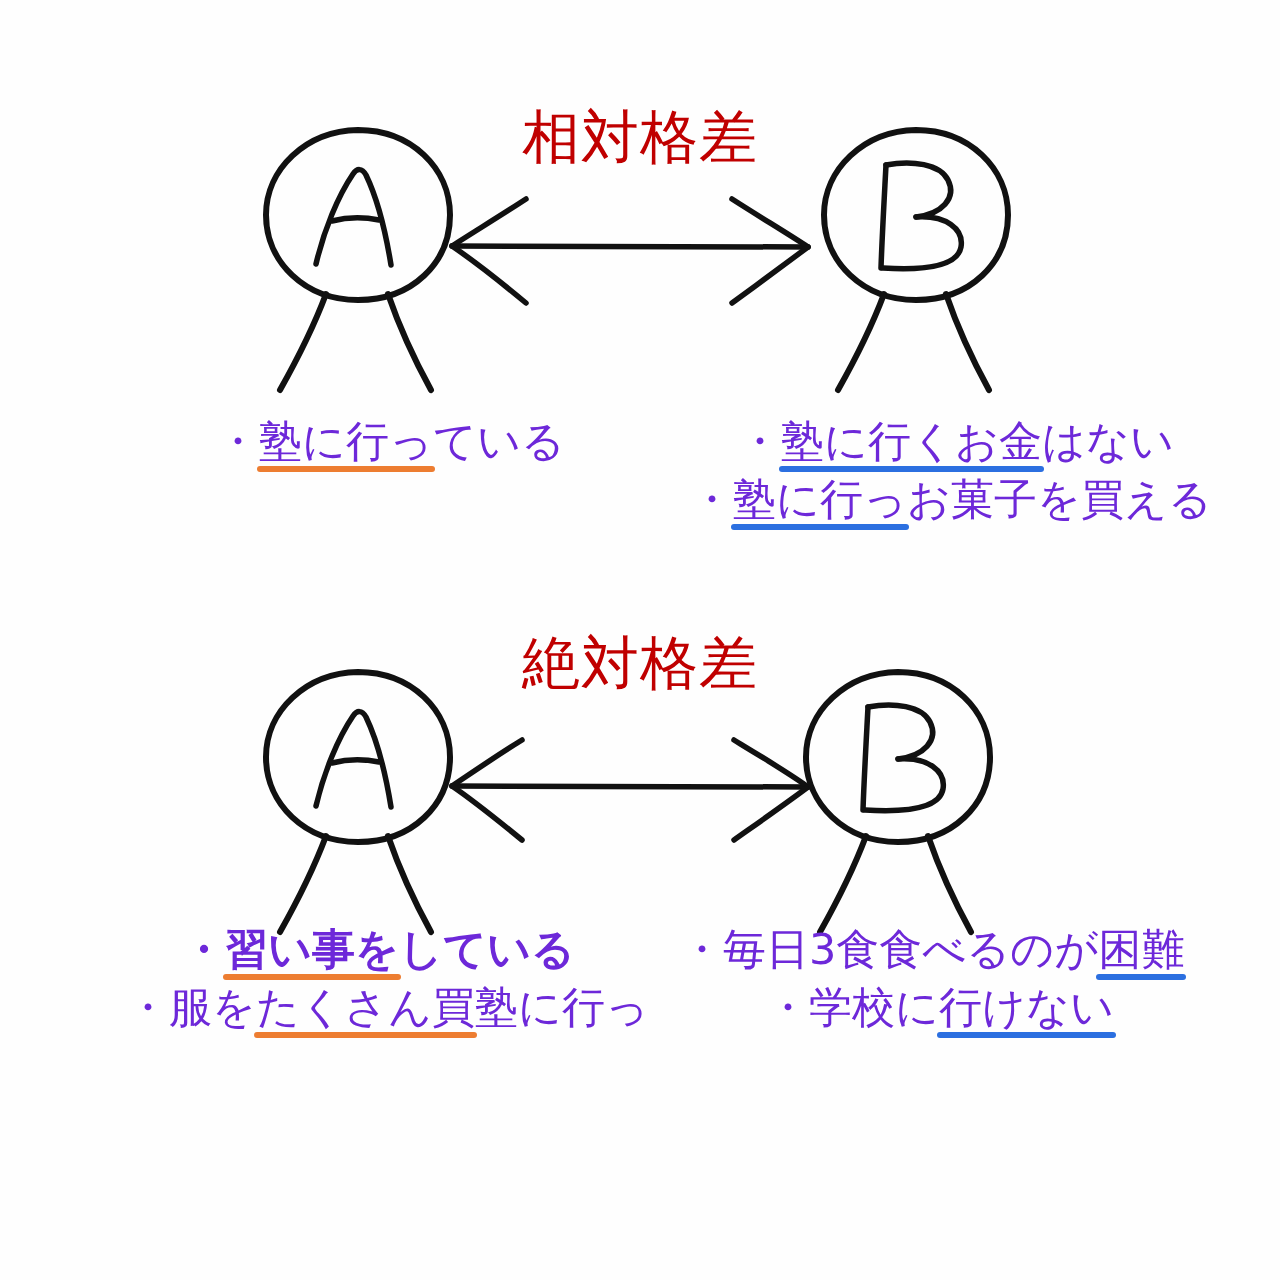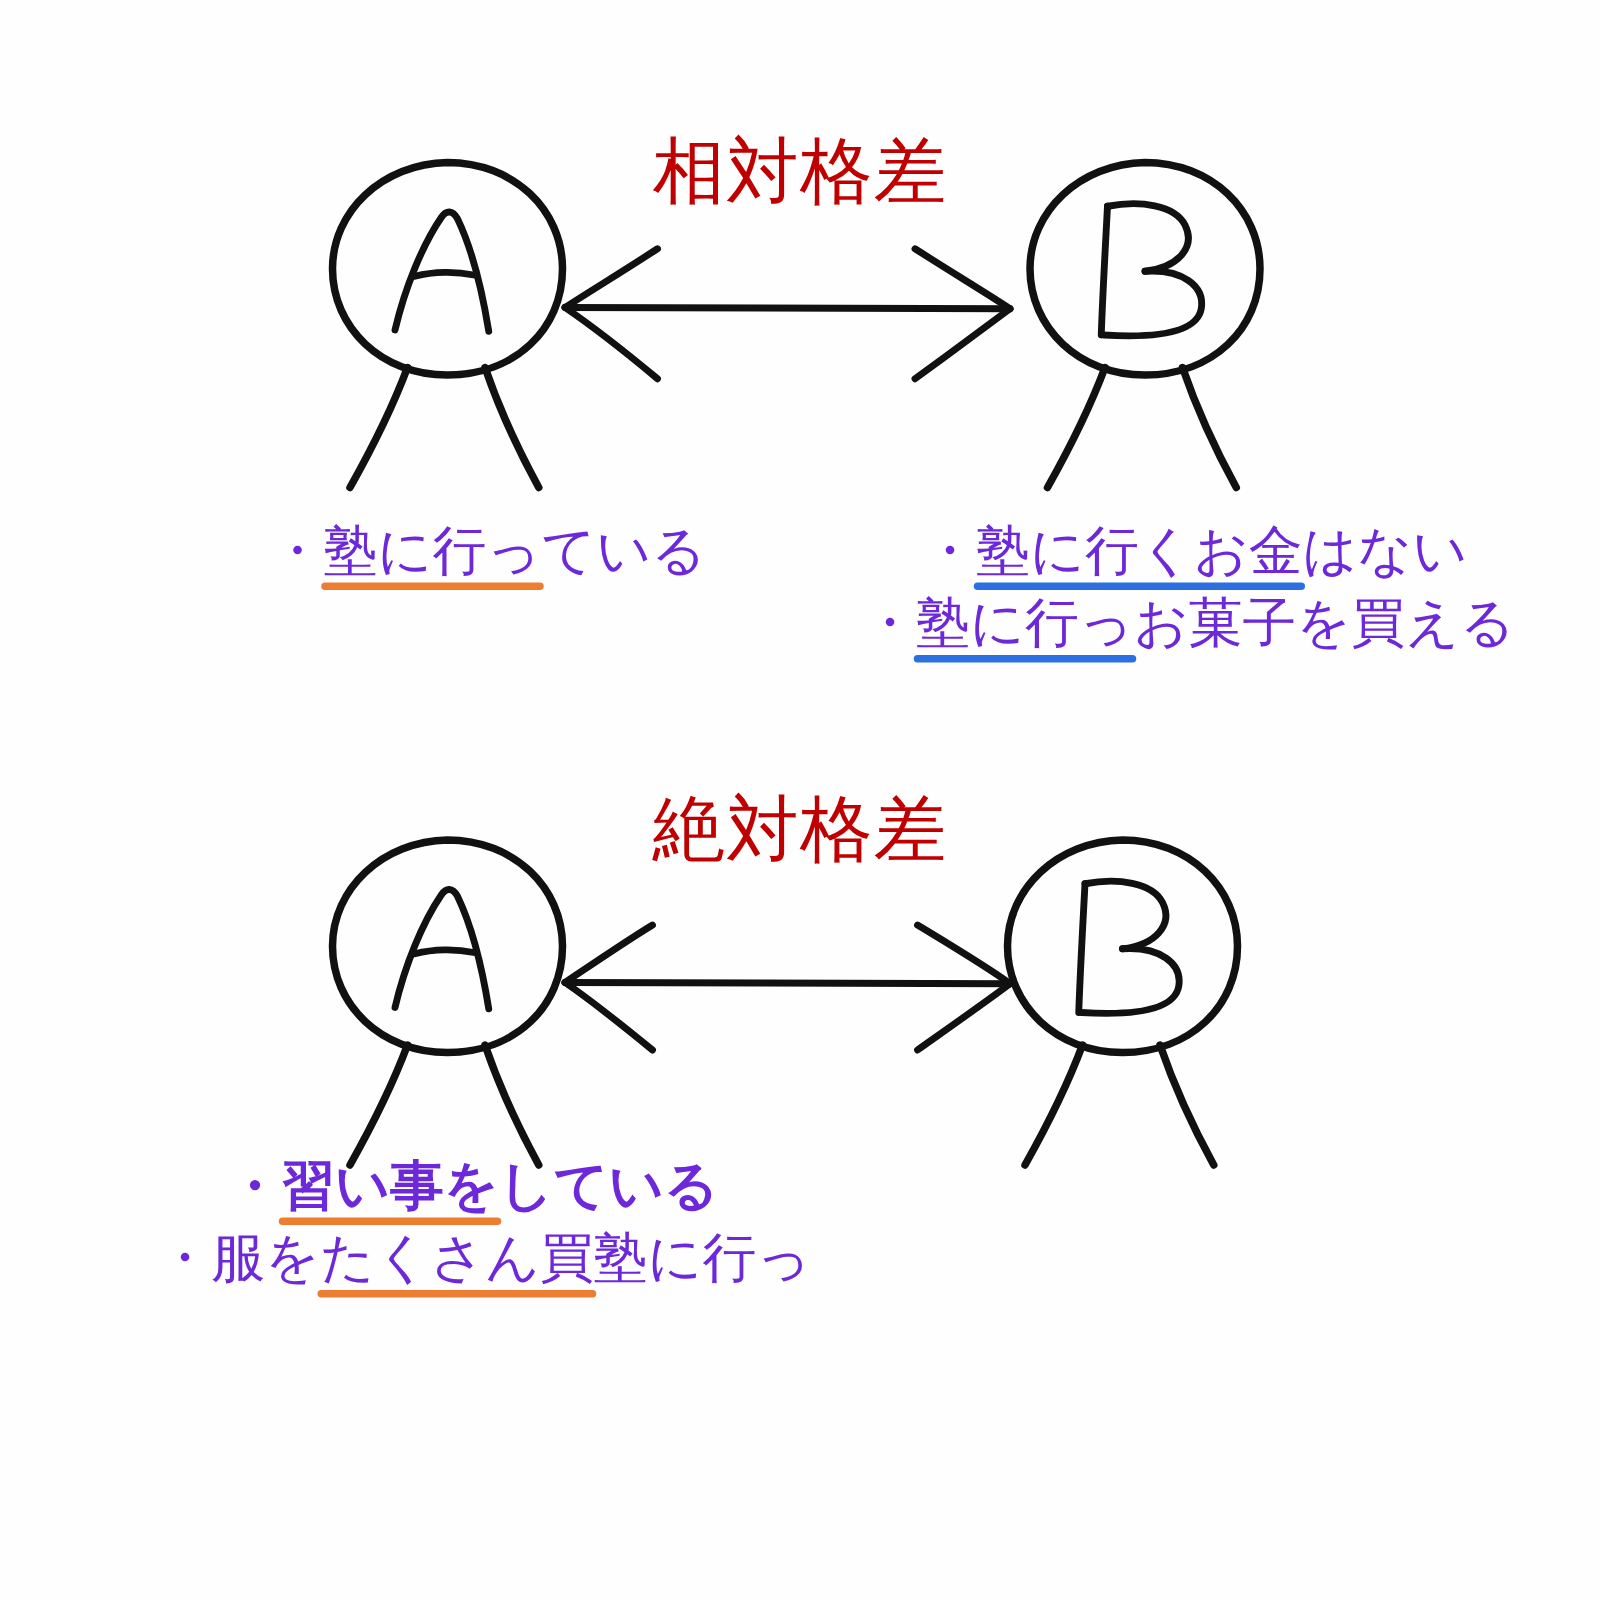--- a/index.html
+++ b/index.html
@@ -221,15 +221,19 @@
           <path d="M108 99 C 138 97 156 111 153 129 C 150 146 124 153 75 150"></path>
         </g>
       </svg>
     </div>
 
     <div class="text-block" id="text-a-bottom">
       <span class="text-line line-indent-3"><span>・</span><span class="u-orange">習い事を</span><span>している</span></span>
       <span class="text-line line-indent-2"><span>・服を</span><span class="u-orange">たくさん買</span><span>塾に行っ</span></span>
     </div>
 
+    <div class="text-block" id="text-b-bottom">
+      <span class="text-line line-indent-2"><span>・毎日3食食べるのが</span><span class="u-blue">困難</span><span></span></span>
+      <span class="text-line line-indent-4"><span>・学校に</span><span class="u-blue">行けない</span><span></span></span>
+    </div>
   </div>
 
 </div>
 
 </body></html>

